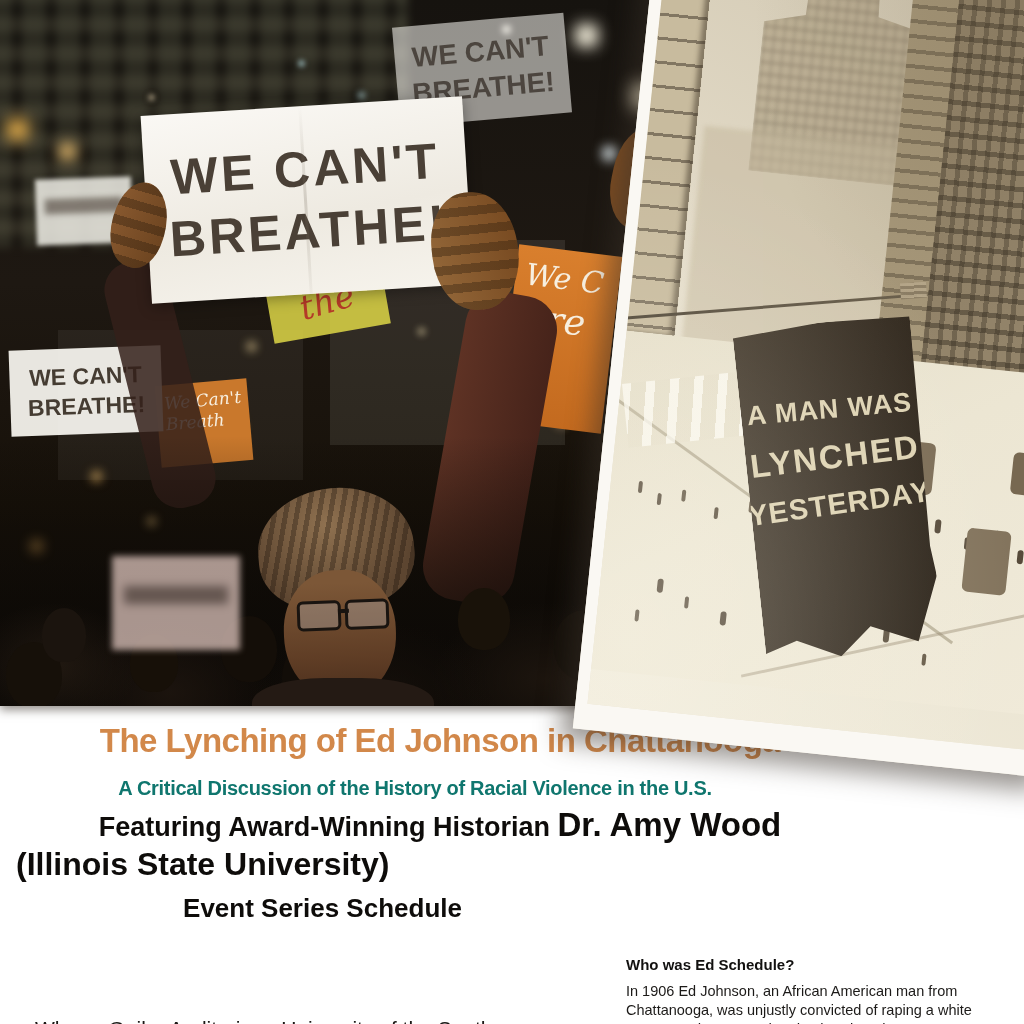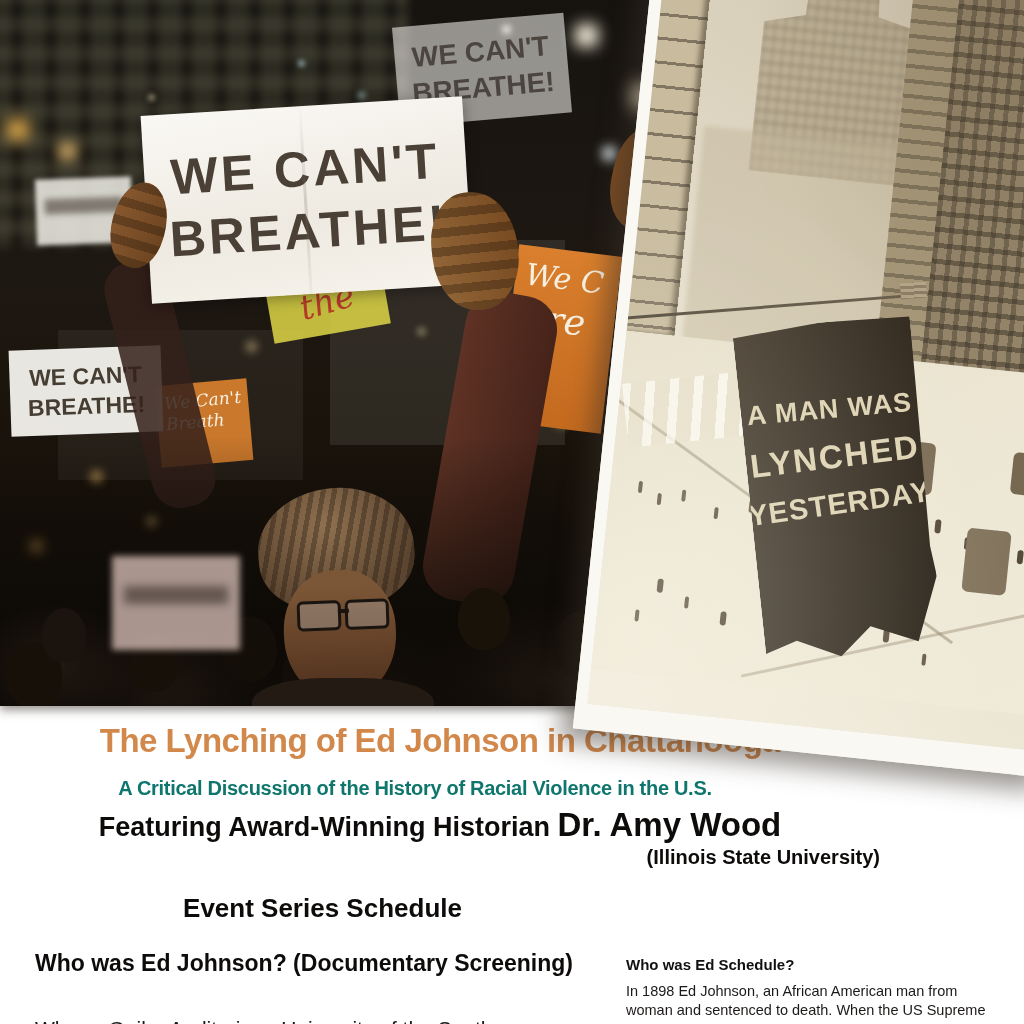--- a/index.html
+++ b/index.html
@@ -140,22 +140,22 @@
                radial-gradient(140% 100% at 8% 92%,rgba(255,252,240,.28),transparent 60%);}
 
   
   .headline{position:absolute;top:722px;left:0;width:880px;text-align:center;
     font-size:33px;font-weight:bold;letter-spacing:-.5px;color:#d2884a;}
   .subtitle{position:absolute;top:777px;left:0;width:830px;text-align:center;
     font-size:20px;font-weight:bold;letter-spacing:-.3px;color:#0f766e;}
   .featuring{position:absolute;top:806px;left:0;width:880px;text-align:center;
     font-size:27px;font-weight:bold;color:#0e0c0a;}
   .featuring .name{font-size:33px;}
-  .affiliation{position:absolute;top:846px;left:0;width:880px;text-align:right;
-    font-size:20px;font-weight:bold;color:#0e0c0a;}
+  .affiliation{position:absolute;top:846px;left:16px;width:880px;text-align:left;
+    font-size:32px;font-weight:bold;color:#0e0c0a;}
   .series-heading{position:absolute;top:893px;left:0;width:645px;text-align:center;
     font-size:26px;font-weight:bold;color:#0e0c0a;}
   .event-title{position:absolute;top:950px;left:35px;font-size:23px;font-weight:bold;color:#0e0c0a;}
   .event-when{position:absolute;top:988px;left:35px;font-size:21px;color:#1b1916;}
   .event-when .bold{font-weight:bold;}
   .event-where{position:absolute;top:1017px;left:35px;font-size:21px;color:#1b1916;}
   .sidebar{position:absolute;left:626px;top:956px;width:392px;}
   .sb-heading{font-size:15px;font-weight:bold;line-height:18px;margin:0 0 8px 0;color:#121110;}
   .sb-line{font-size:14.5px;line-height:19px;color:#1c1a18;}
 </style>
@@ -263,22 +263,22 @@
       <div class="rp-grain"></div>
     </div>
   </div>
 
   <div class="headline" style="color: rgb(210, 136, 74);">The Lynching of Ed Johnson in Chattanooga</div>
   <div class="subtitle">A Critical Discussion of the History of Racial Violence in the U.S.</div>
   <div class="featuring"><span>Featuring Award-Winning Historian </span><span class="name">Dr. Amy Wood</span></div>
   <div class="affiliation">(Illinois State University)</div>
   <div class="series-heading">Event Series Schedule</div>
 
-  <div class="event-title">Who was Ed Johnson? (Documentary Screening)</div>
   <div class="event-where">Where: Gailor Auditorium, University of the South</div>
 
   <div class="sidebar">
     <div class="sb-heading">Who was Ed Schedule?</div>
-    <div class="sb-line">In 1898 Ed Johnson, an African American man from</div>
+    <div class="sb-line">In 1906 Ed Johnson, an African American man from</div>
+    <div class="sb-line">Chattanooga, was unjustly convicted of raping a white</div>
     <div class="sb-line">woman and sentenced to death. When the US Supreme</div>
   </div>
 
 </div>
 
 </body></html>

